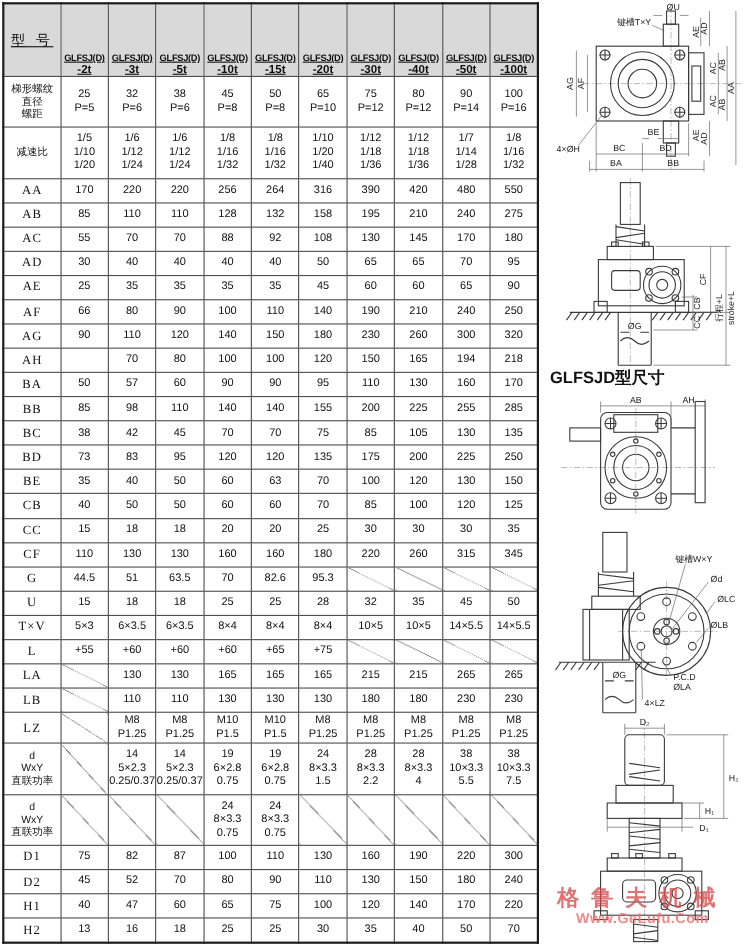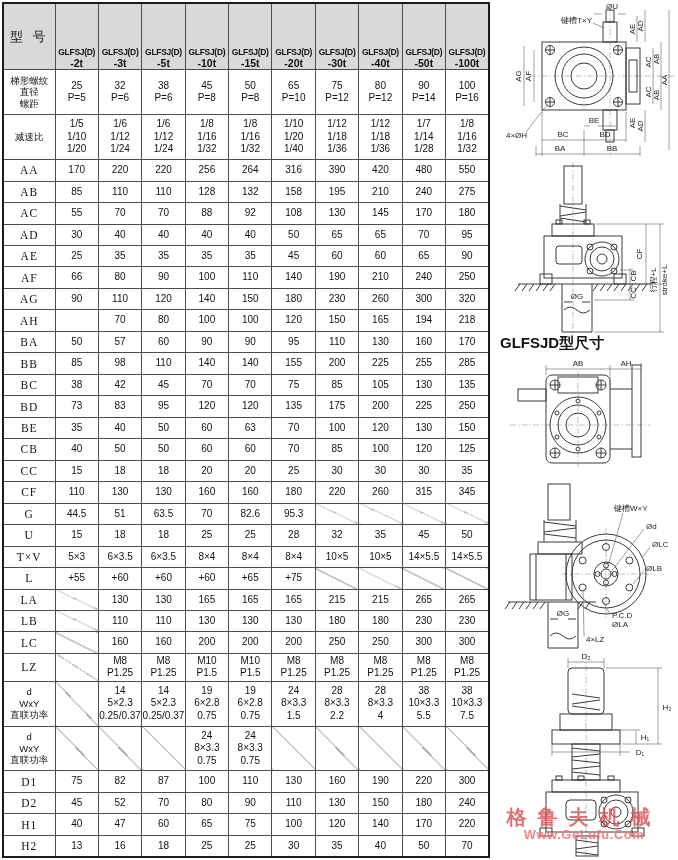--- a/index.html
+++ b/index.html
@@ -10,21 +10,21 @@
              border-collapse:collapse;table-layout:fixed;border:2px solid #1c1c1c;}
   table.spec th,table.spec td{border:1px solid #4c4c4c;padding:0;text-align:center;
              vertical-align:middle;white-space:pre-line;overflow:hidden;font-weight:normal;}
   table.spec thead th{background:#d9d9d9;}
   .corner{font-size:13px;font-weight:bold;letter-spacing:3px;}
   .brand{font-size:8.5px;font-weight:bold;letter-spacing:-0.3px;line-height:1.25;margin-top:43px;}
   .model{font-size:10.5px;font-weight:bold;line-height:1.1;}
   .lbl-serif{font-family:"Liberation Serif",serif;font-size:11.5px;letter-spacing:1px;}
   .lbl-cn{font-size:9.5px;line-height:1.2;}
   table.spec td{font-size:10px;line-height:1.25;}
-  tr.r1{height:21px;} tr.r2{height:27px;} tr.r3{height:44px;} tr.hdr{height:40px;}
+  tr.r1{height:21px;} tr.r2{height:27px;} tr.r3{height:44px;} tr.hdr{height:40px;text-decoration:underline;}
   td.slash{background-image:linear-gradient(to right top,
             transparent 49.4%, #8a8a8a 49.4%, #8a8a8a 50.8%, transparent 50.8%);}
   
   .figs{position:absolute;left:490px;top:0;width:188px;height:860px;}
   .fig{position:absolute;left:0;width:188px;}
   svg{font-family:"Liberation Sans",sans-serif;display:block;}
   svg text{fill:#1d1d1d;font-size:8px;text-anchor:middle;stroke:none;}
   svg text.st{text-anchor:start;}
   svg text.cn{font-size:8px;}
   .ln,.ln *{stroke:#3a3a3a;stroke-width:1;fill:none;}
@@ -407,33 +407,20 @@
           <td class="slash"></td>
           <td>110</td>
           <td>110</td>
           <td>130</td>
           <td>130</td>
           <td>130</td>
           <td>180</td>
           <td>180</td>
           <td>230</td>
           <td>230</td>
-        </tr>
-        <tr class="r1">
-          <th class="lbl-serif">LC</th>
-          <td class="slash"></td>
-          <td>160</td>
-          <td>160</td>
-          <td>200</td>
-          <td>200</td>
-          <td>200</td>
-          <td>250</td>
-          <td>250</td>
-          <td>300</td>
-          <td>300</td>
         </tr>
         <tr class="r2">
           <th class="lbl-serif">LZ</th>
           <td class="slash"></td>
           <td>M8
 P1.25</td>
           <td>M8
 P1.25</td>
           <td>M10
 P1.5</td>

